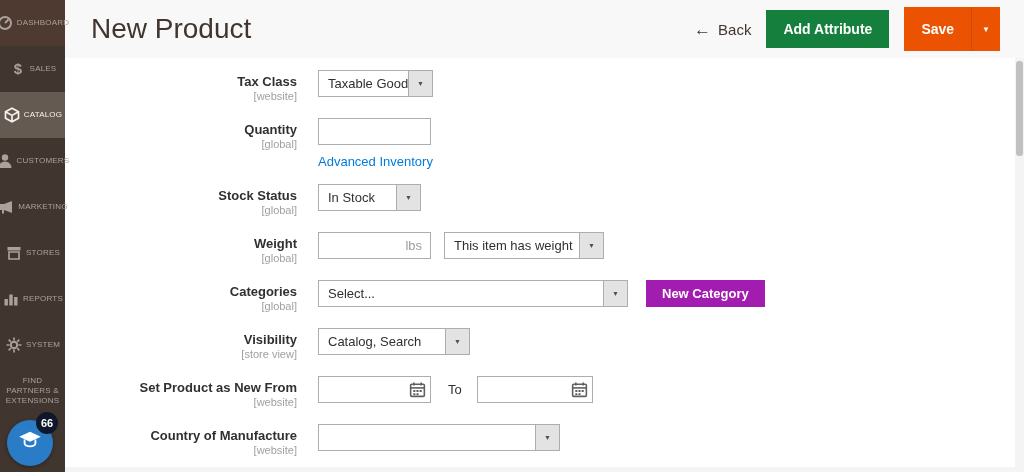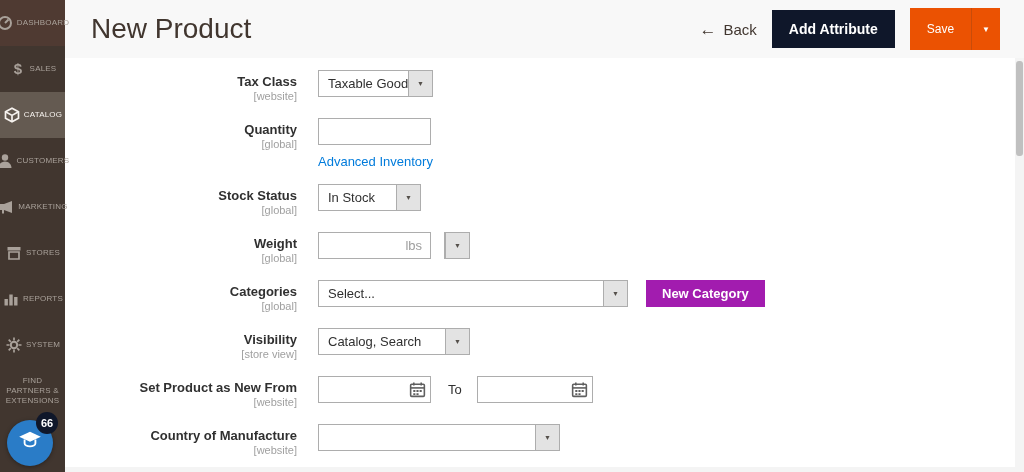--- a/index.html
+++ b/index.html
@@ -25,23 +25,23 @@
     display:flex; align-items:center; justify-content:center; z-index:9; cursor:pointer; }
 
   
   .header { position:absolute; left:65px; top:0; right:0; height:58px; background:#f8f8f8;
     display:flex; align-items:center; padding:0 24px 0 26px; z-index:2; }
   .page-title { font-size:28px; font-weight:400; color:#41362f; }
   .header-right { margin-left:auto; display:flex; align-items:center; gap:15px; }
   .back-link { display:flex; align-items:center; gap:7px; font-size:15px; color:#41362f; cursor:pointer; }
   .back-arrow { font-size:17px; line-height:1; }
   .btn { border:none; cursor:pointer; font-family:inherit; }
-  .btn-dark { background:#0f172a; color:#fff; font-size:14px; font-weight:700; padding:11px 17px; }
+  .btn-dark { background:#15803d; color:#fff; font-size:14px; font-weight:700; padding:11px 17px; }
   .save-btn { display:flex; background:#eb5202; color:#fff; cursor:pointer; align-items:stretch; }
-  .save-main { padding:14px 17px; font-size:12px; font-weight:400; }
+  .save-main { padding:14px 17px; font-size:14px; font-weight:700; }
   .save-caret { display:flex; align-items:center; padding:0 10px; border-left:1px solid #c84c0a; font-size:8px; }
 
   
   .content { position:absolute; left:65px; top:58px; right:9px; bottom:0; background:#fff; padding-top:12px; overflow:hidden; }
   .row { display:flex; margin-bottom:15px; }
   .lbl { width:232px; text-align:right; padding-top:4px; flex:0 0 auto; }
   .lbl .name { font-size:13px; font-weight:700; color:#303030; line-height:15px; }
   .lbl .scope { font-size:11px; color:#a0a0a0; line-height:13px; margin-top:1px; }
   .ctl { margin-left:21px; display:flex; align-items:flex-start; }
   .ctl.col { flex-direction:column; }
@@ -235,20 +235,21 @@
     <div class="lbl">
       <div class="name">Weight</div>
       <div class="scope">[global]</div>
     </div>
     <div class="ctl">
       <span class="unit-wrap">
         <input class="tin w113" type="text" value="" style="">
         <span class="unit">lbs</span>
       </span>
       <div class="msel gap13">
+        <span class="val w134">This item has weight</span>
         <span class="caretbox">▼</span>
       </div>
     </div>
   </div>
 
   <div class="row">
     <div class="lbl">
       <div class="name">Categories</div>
       <div class="scope">[global]</div>
     </div>

